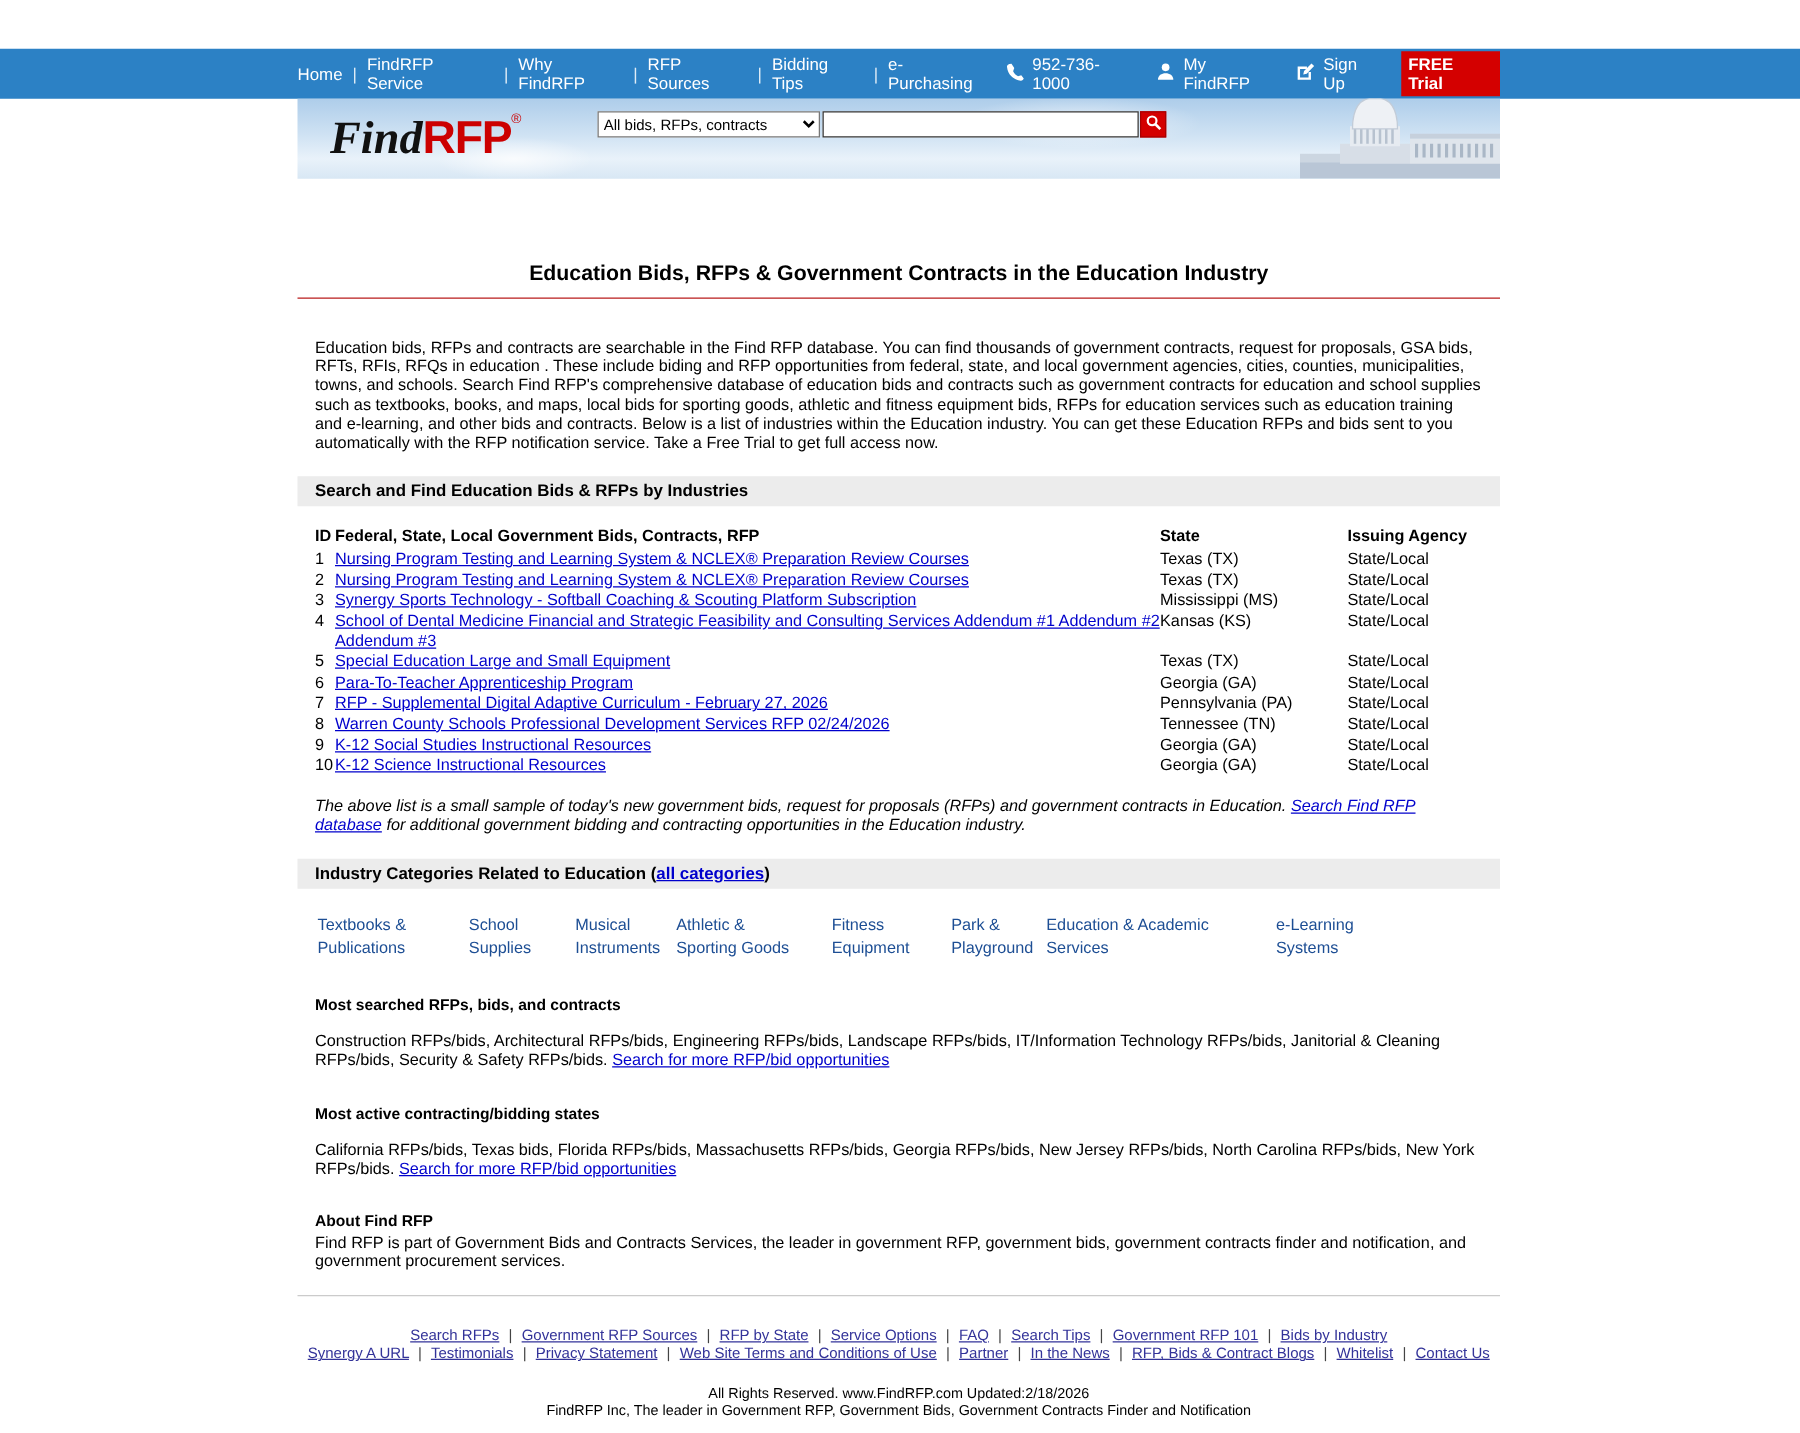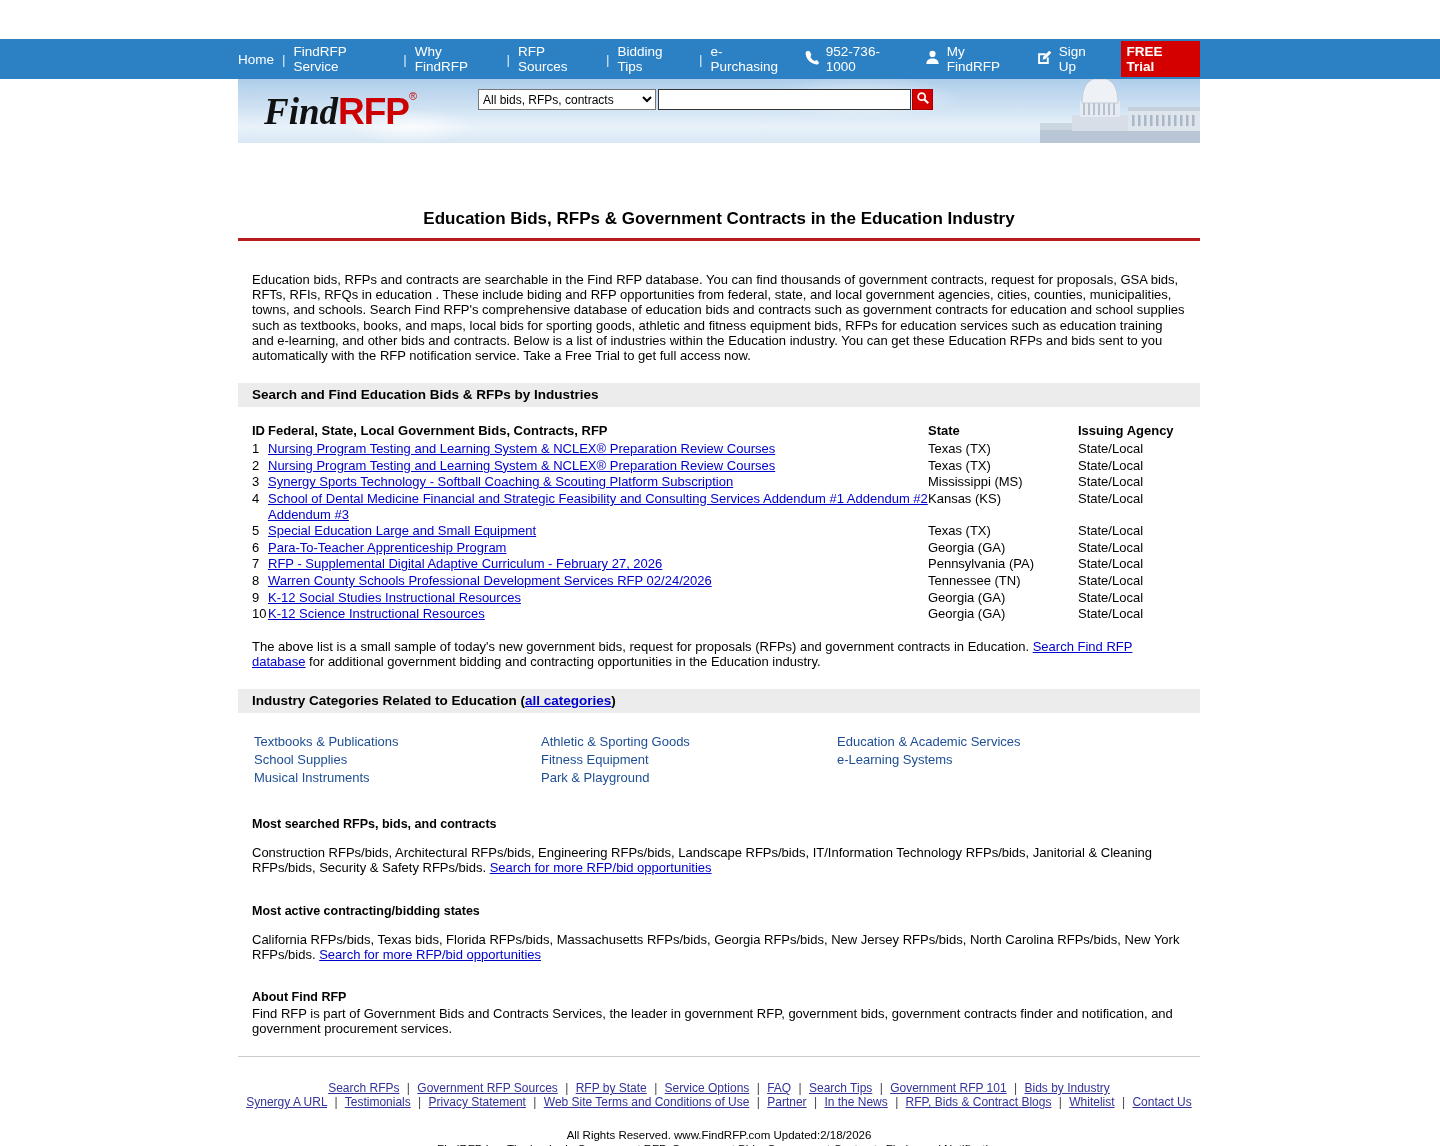--- a/index.html
+++ b/index.html
@@ -49,35 +49,35 @@
   }
   .search-btn {
     width:21px; height:21px; background:#d40000; border:1px solid #a80000; margin-left:1px;
     display:flex; align-items:center; justify-content:center; cursor:pointer; padding:0;
   }
   .capitol { position:absolute; right:0; bottom:0; width:160px; height:78px; }
   
   .content { width:962px; margin-left:238px; }
   .page-title {
     margin:66px 0 0; font-size:17px; font-weight:bold; text-align:center;
-    padding-bottom:9px; border-bottom:3px solid #b91c1c;
+    padding-bottom:9px; border-bottom:1px solid #b91c1c;
   }
   .intro { margin:31px 14px 0; font-size:13px; line-height:15.2px; }
   .section-bar {
     margin-top:20px; background:#ececec; font-weight:bold; font-size:13.5px;
     padding:4px 14px; line-height:16px;
   }
   .blue-link { color:#0000cc; text-decoration:underline; cursor:pointer; }
   .bids-table { margin:16px 0 0 14px; border-collapse:collapse; font-size:13px; width:946px; table-layout:fixed; }
   .bids-table th { text-align:left; font-weight:bold; padding:0 0 3px; vertical-align:top; }
   .bids-table td { vertical-align:top; padding:0 0 1px; line-height:15.6px; }
   .cell-state, .cell-agency { white-space:nowrap; }
-  .sample-note { margin:16px 14px 0; font-size:13px; line-height:15.2px; }
+  .sample-note { margin:16px 14px 0; font-size:13px; line-height:15.2px;font-style:italic; }
   .categories { display:flex; margin:20px 0 0 16px; }
-  .cat-col { width:287px; display:flex; flex-direction:column; }
+  .cat-col { width:287px; display:flex; flex-direction:row;gap:20px; }
   .cat-col.c2 { width:296px; }
   .cat-link { color:#1d4e94; text-decoration:none; font-size:13px; line-height:18px; cursor:pointer; }
   .sub-heading { font-size:12.5px; font-weight:bold; margin:28px 0 0 14px; }
   .sub-heading.first { margin-top:30px; }
   .sub-body { margin:14px 14px 0; font-size:13px; line-height:15.2px; }
   .sub-body.tight { margin-top:2px; }
   .footer-rule { border:none; border-top:1px solid #cbcbcb; margin:20px 0 0; }
   .footer-links { text-align:center; font-size:12px; margin-top:24px; line-height:14px; }
   .footer-link { color:#333399; text-decoration:underline; cursor:pointer; }
   .footer-sep { color:#444; margin:0 4px; }

